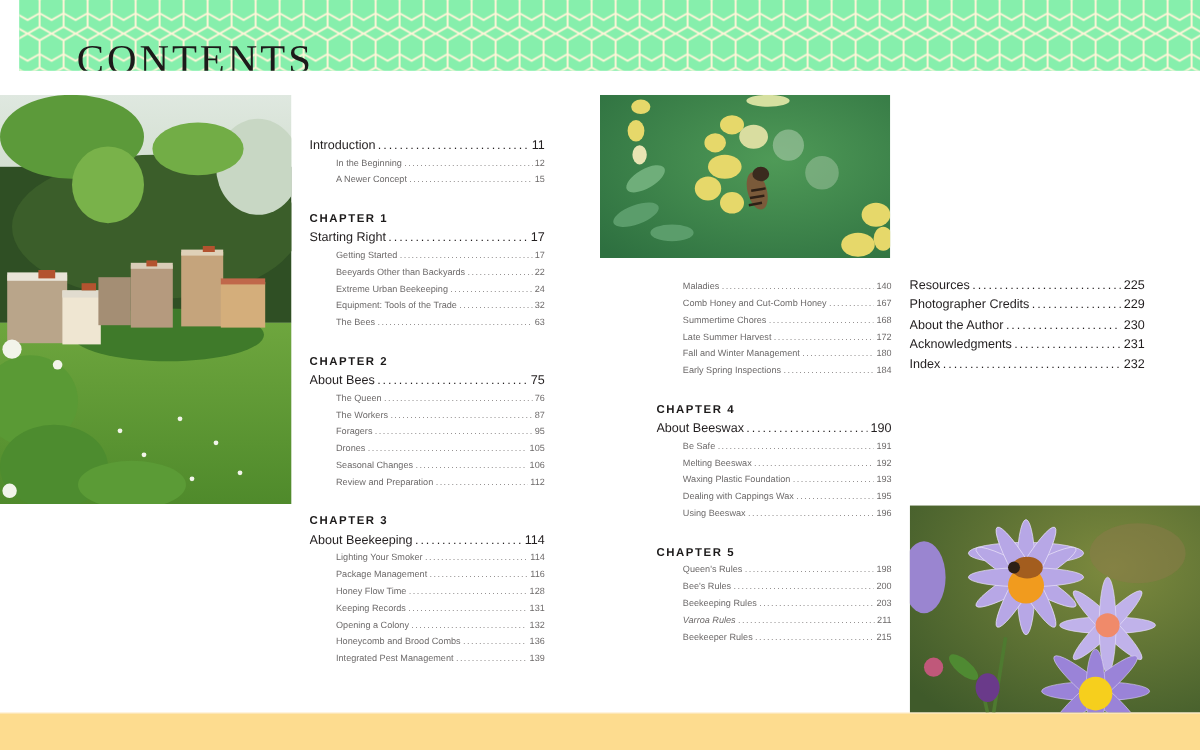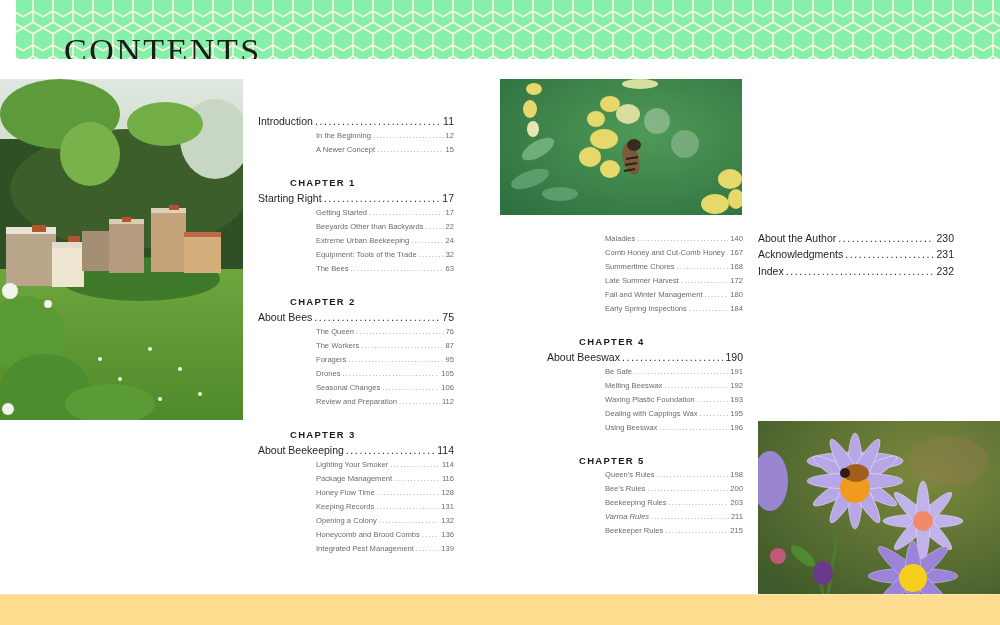--- a/index.html
+++ b/index.html
@@ -45,27 +45,27 @@
       flex: 1 1 auto; overflow: hidden; margin: 0 2px;
       letter-spacing: 1.6px;
     }
     .entry .dots::after {
       content: "...............................................................................................................";
     }
     .entry .p { flex: 0 0 auto; }
 
     .main-entry { font-size: 10.5px; color: #231f20; height: 16px; line-height: 16px; }
     .main-entry .dots { color: #231f20; }
-    .sub-entry { font-size: 7.6px; color: #6d6a6a; height: 14px; line-height: 14px; margin-left: 58px; }
+    .sub-entry { font-size: 7.6px; color: #6d6a6a; height: 14px; line-height: 14px; margin-left: 22px; }
     .sub-entry .dots { color: #8a8686; letter-spacing: 1.2px; }
     .sub-entry .t.italic { font-style: italic; }
 
     .chapter-label {
       font-size: 9.5px; font-weight: bold; letter-spacing: 1.3px;
-      color: #1c1a1a; height: 15px; line-height: 15px; margin-left: 32px;
+      color: #1c1a1a; height: 15px; line-height: 15px;
     }
     .gap-sm { height: 7px; }
     .gap-lg { height: 18px; }
     .col-3 .main-entry { height: 16.4px; line-height: 16.4px; }
   </style>
 </head>
 <body>
 
 <div class="header-band">
   <svg width="1000" height="79">
@@ -400,20 +400,30 @@
     </div>
   <div class="entry sub-entry">
       <span class="t">Beekeeper Rules</span>
       <span class="dots"></span>
       <span class="p">215</span>
     </div>
 </div>
 
 <div class="toc-col col-3">
   <div class="entry main-entry">
+      <span class="t">Resources</span>
+      <span class="dots"></span>
+      <span class="p">225</span>
+    </div>
+  <div class="entry main-entry">
+      <span class="t">Photographer Credits</span>
+      <span class="dots"></span>
+      <span class="p">229</span>
+    </div>
+  <div class="entry main-entry">
       <span class="t">About the Author</span>
       <span class="dots"></span>
       <span class="p">230</span>
     </div>
   <div class="entry main-entry">
       <span class="t">Acknowledgments</span>
       <span class="dots"></span>
       <span class="p">231</span>
     </div>
   <div class="entry main-entry">

